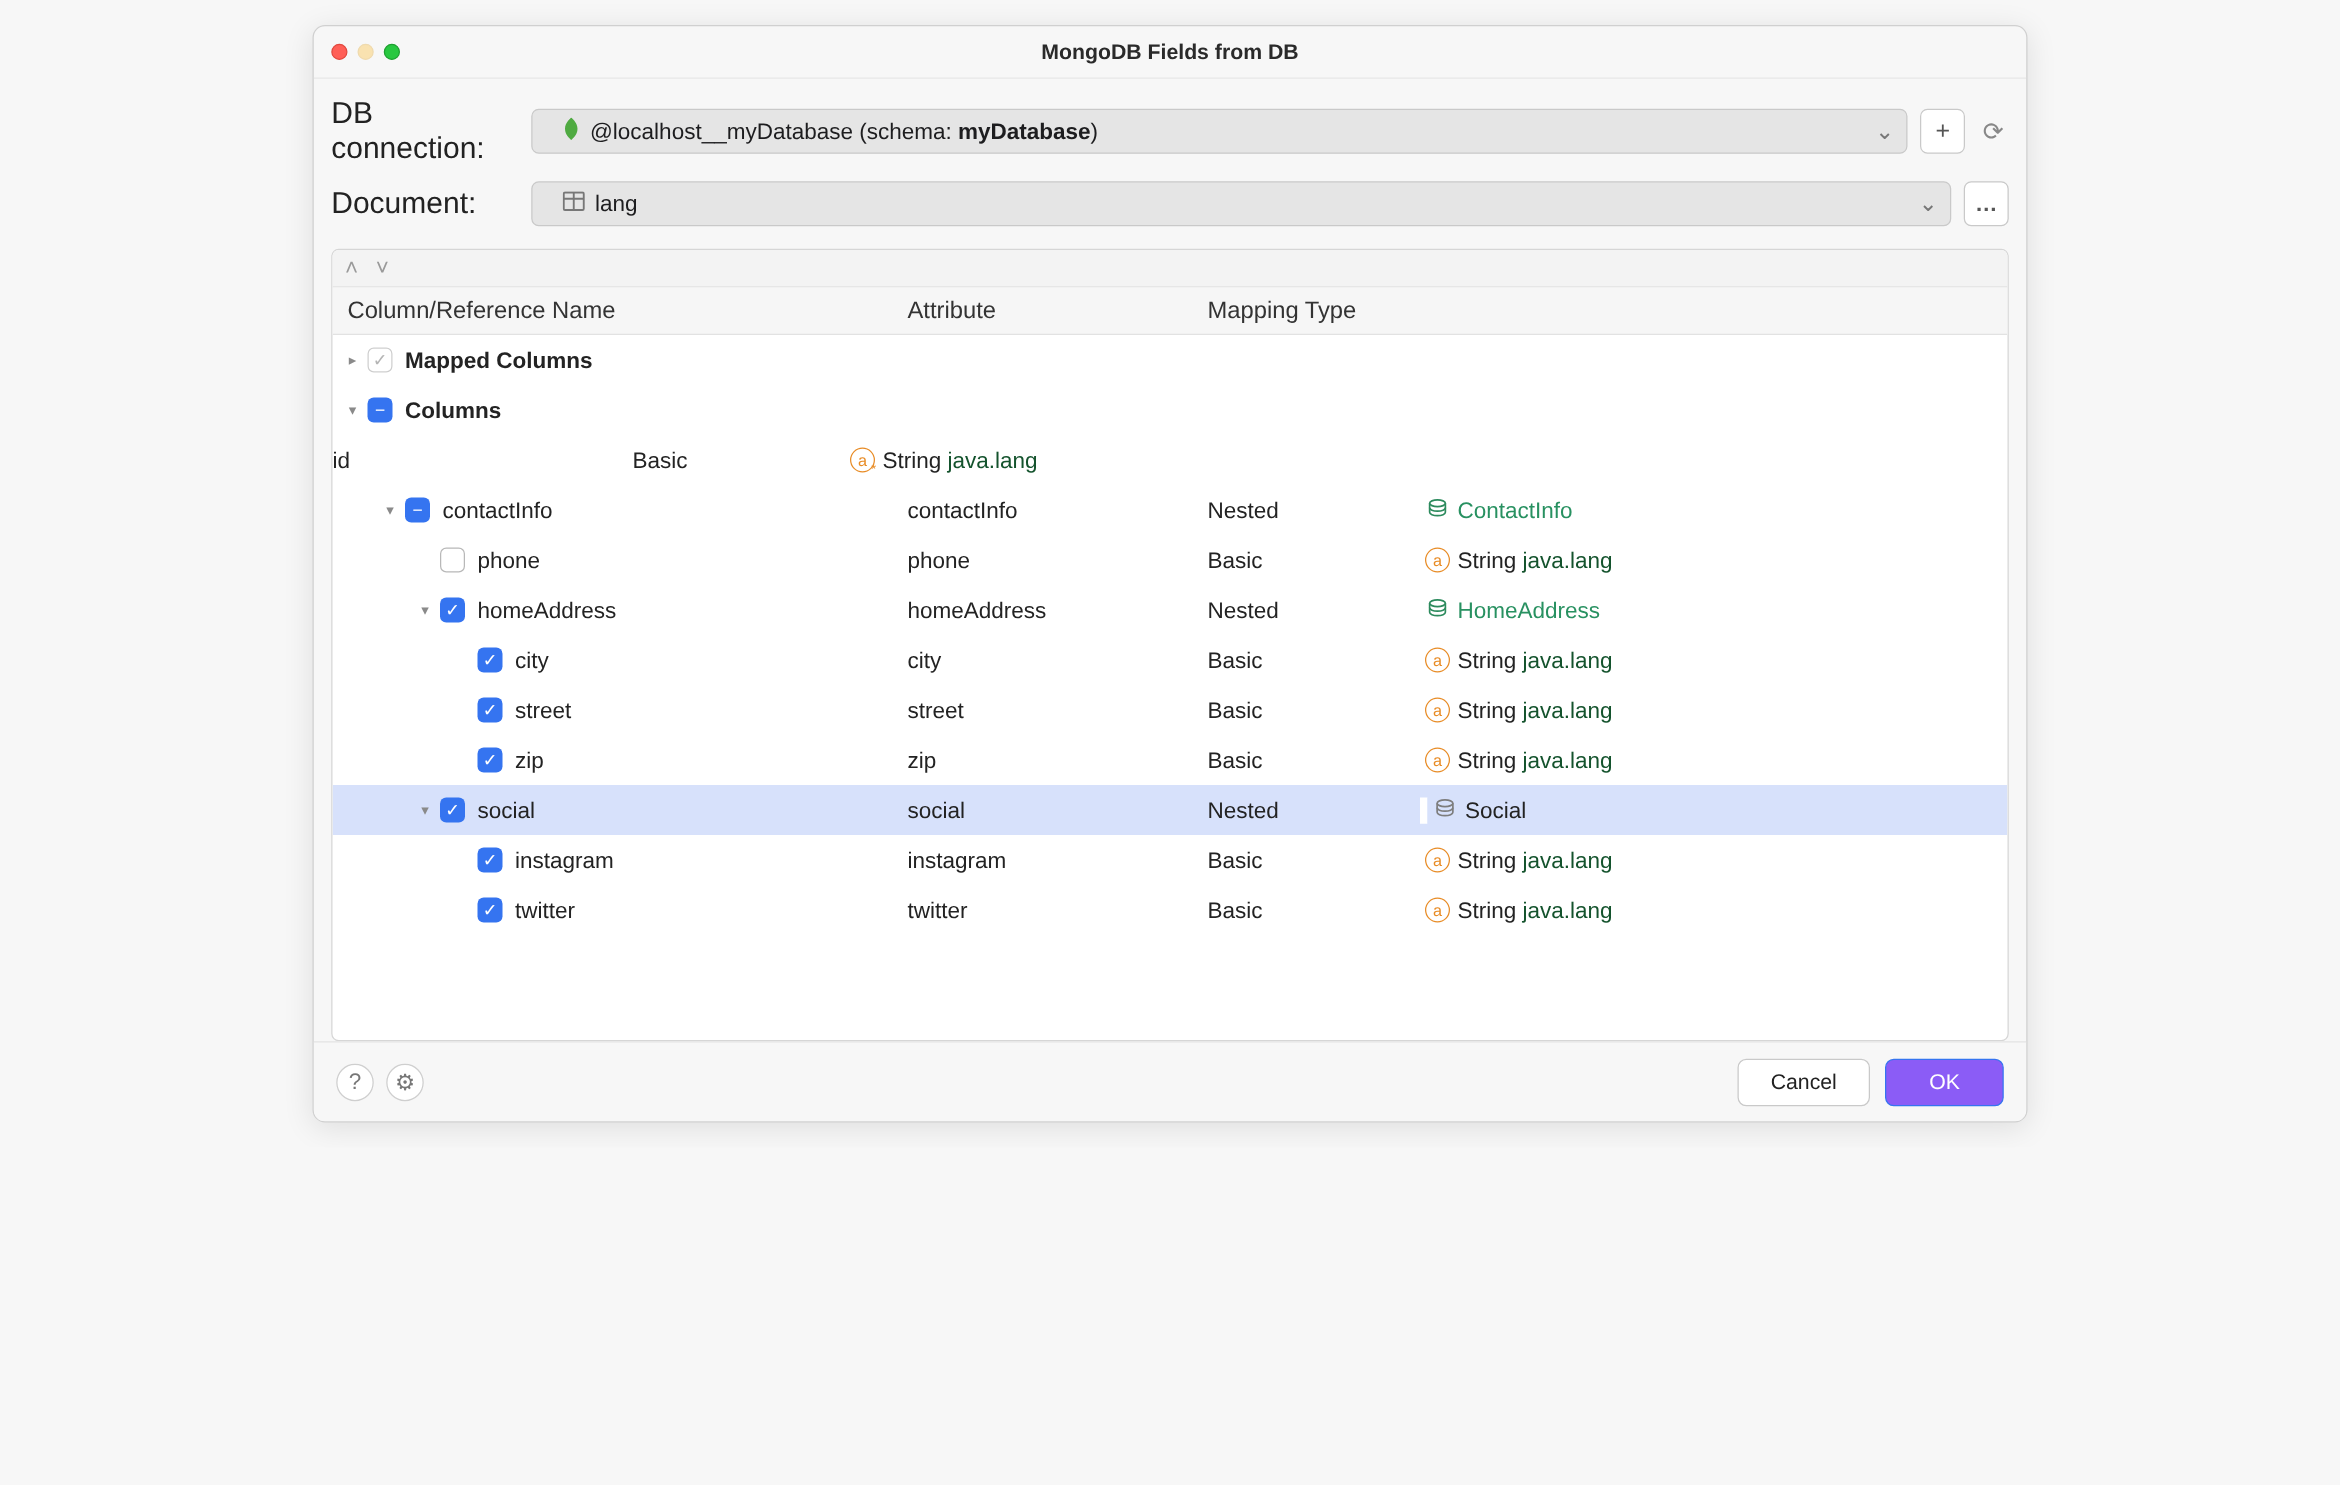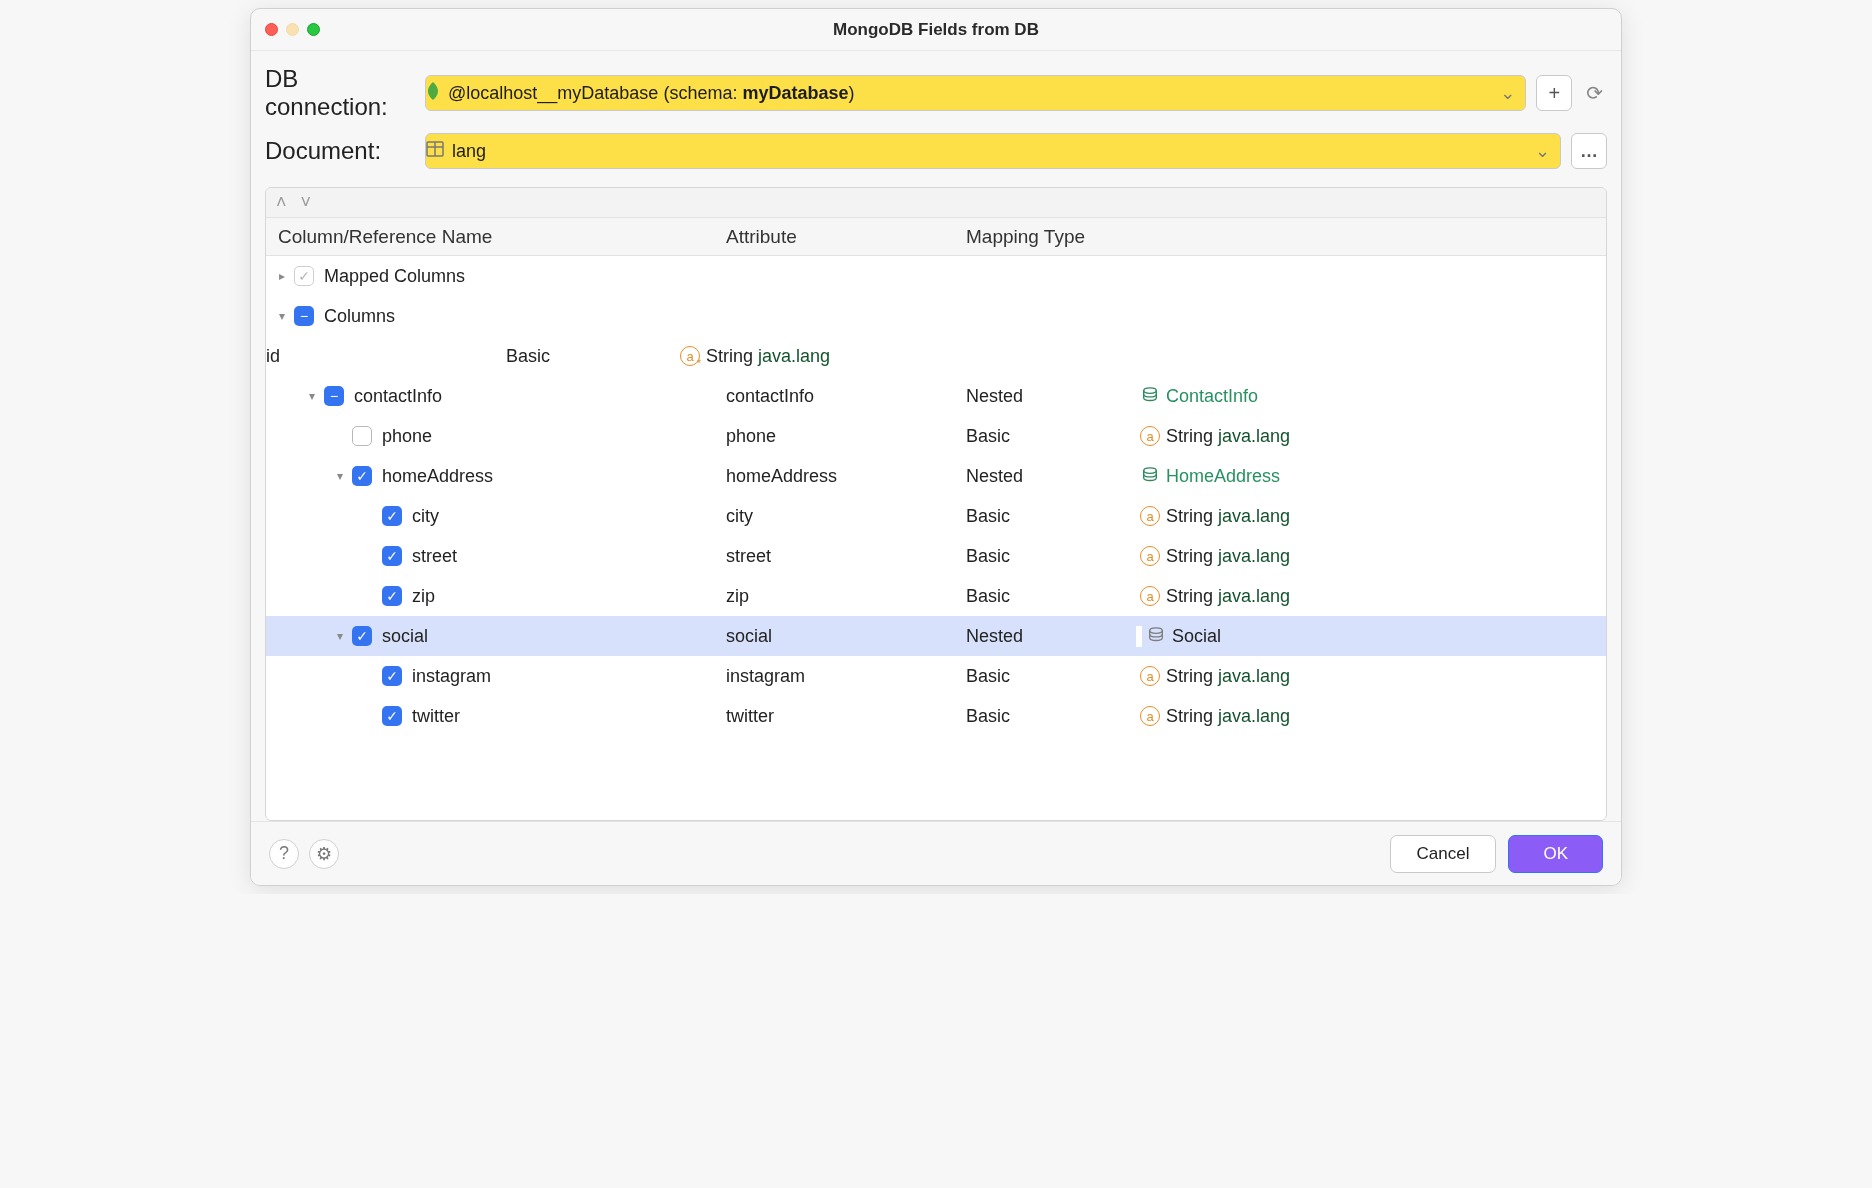--- a/index.html
+++ b/index.html
@@ -12,21 +12,21 @@
   .window {
     width: 1372px;
     height: 878px;
     background: #f7f7f7;
     border: 1px solid #d0d0d0;
     border-radius: 10px;
     overflow: hidden;
     display: flex;
     flex-direction: column;
     box-shadow: 0 4px 24px rgba(0,0,0,0.1);
-    margin: 8px auto;
+    margin: 20px auto;
   }
   .titlebar {
     height: 42px;
     display: flex;
     align-items: center;
     padding: 0 14px;
     position: relative;
     border-bottom: 1px solid #e8e8e8;
   }
   .traffic { display: flex; gap: 8px; }
@@ -40,26 +40,26 @@
     font-weight: 600;
     font-size: 17px;
     color: #2a2a2a;
   }
   .form-area { padding: 14px 14px 6px 14px; }
   .form-row { display: flex; align-items: center; margin-bottom: 12px; gap: 10px; }
   .form-label { width: 150px; font-size: 24px; color: #222; }
   .combo {
     flex: 1;
     height: 36px;
-    background: #fde047;
+    background: #e5e5e5;
     border: 1px solid #c9c9c9;
     border-radius: 6px;
     display: flex;
     align-items: center;
-    padding: 0 0;
+    padding: 0 24px;
     gap: 8px;
     position: relative;
   }
   .combo .chev {
     position: absolute; right: 10px; color: #777;
   }
   .combo .text b { font-weight: 600; }
   .btn-icon {
     width: 36px; height: 36px;
     border: 1px solid #c9c9c9;
@@ -127,21 +127,21 @@
   .cbx {
     width: 20px; height: 20px; border-radius: 5px;
     margin: 0 10px 0 2px;
     display:flex; align-items:center; justify-content:center;
     font-size: 14px; color:#fff;
   }
   .cbx.empty { border: 1.5px solid #b8b8b8; background:#fff; }
   .cbx.checked { background:#3574f0; }
   .cbx.indet { background:#3574f0; }
   .cbx.gray { border: 1.5px solid #cfcfcf; background:#fff; color:#b5b5b5; }
-  .bold { font-weight: 400; }
+  .bold { font-weight: 700; }
   .attr-type .pkg { color: #14532d; }
   .attr-type.green { color: #289161; }
   .ic {
     width: 20px; height: 20px; display:inline-flex; align-items:center; justify-content:center;
     font-size: 13px; border-radius: 50%;
   }
   .ic-a   { border:1.5px solid #e88c26; color:#e88c26; }
   .ic-aid { border:1.5px solid #e88c26; color:#e88c26; position:relative; }
   .ic-aid::after { content:"*"; position:absolute; right:-2px; bottom:-4px; font-size:10px; color:#e88c26;}
   .ic-db  { color:#2c8a5d; }

